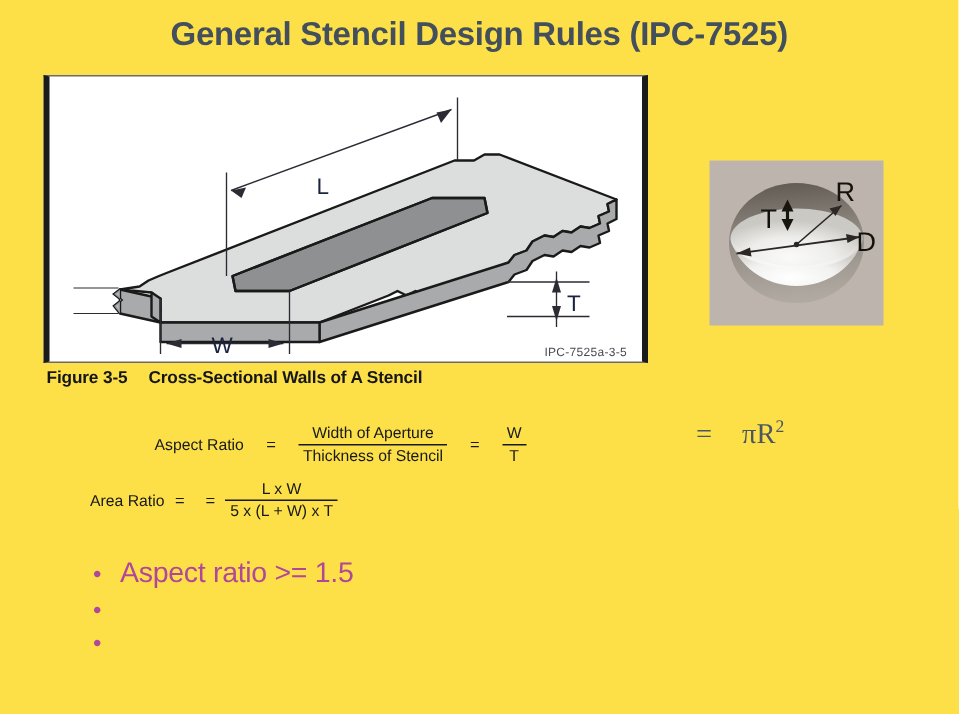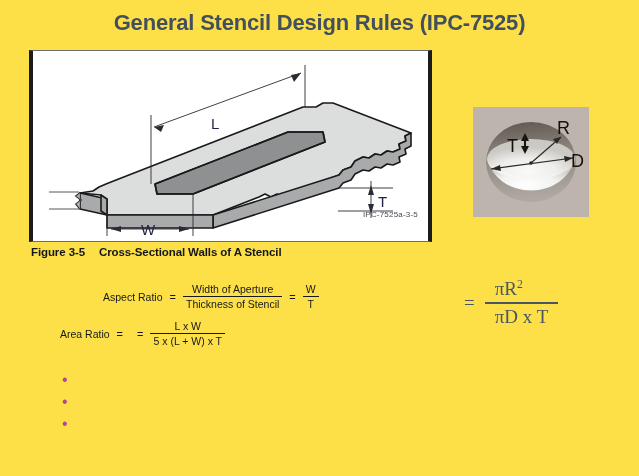--- a/index.html
+++ b/index.html
@@ -35,21 +35,21 @@
     background: #ffffff;
     border-top: 1px solid #6b6b6b;
     border-bottom: 1px solid #6b6b6b;
     border-left: 4px solid #1b1b1b;
     border-right: 4px solid #1b1b1b;
   }
   #figure-svg { display: block; width: 100%; height: 100%; }
 
   #figure-code {
     position: absolute;
-    right: 10px; bottom: 22px;
+    right: 10px; bottom: 2px;
     font-size: 8px;
     color: #4a4a52;
     letter-spacing: 0.2px;
   }
 
   
   #figure-caption {
     position: absolute;
     left: 31px; top: 246px;
     font-size: 11.5px;
@@ -61,21 +61,21 @@
 
   
   .formula-row {
     position: absolute;
     display: flex;
     align-items: center;
     color: #16181c;
     font-size: 10.5px;
     font-family: "Liberation Sans", sans-serif;
   }
-  #formula-aspect { left: 103px; top: 283px; }
+  #formula-aspect { left: 103px; top: 283px; gap: 8px; }
   #formula-area   { left: 60px;  top: 320px; justify-content: space-between; }
 
   .f-label { white-space: nowrap; }
   .f-eq { margin: 0 7px; font-size: 11px; }
   .frac {
     display: inline-flex;
     flex-direction: column;
     align-items: center;
     line-height: 1.18;
   }
@@ -116,23 +116,23 @@
     justify-content: flex-start;
     margin-top: 6px;
     padding-left: 8px;
     font-family: "Liberation Serif", serif;
     font-size: 19px;
     color: #4a5664;
   }
   #arc-formula .eq { margin-right: 10px; }
   #arc-formula .frac2 {
     display: inline-flex;
-    flex-direction: column;
-    align-items: flex-start;
+    align-items: flex-end;
     line-height: 1.15;
+    gap: 28px;
   }
   #arc-formula .frac2 .bar2 {
     width: 100%; height: 2px; background: #4a5664;
     margin: 2px 0;
   }
   #arc-formula .num2 { padding: 0 10px; }
   #arc-formula .den2 { padding: 0 10px; }
   sup.exp { font-size: 0.62em; vertical-align: super; }
 
   
@@ -311,28 +311,28 @@
       <text x="34" y="45" font-family="Liberation Sans, sans-serif" font-size="18" fill="#14110d">T</text>
     </svg>
   </div>
 
   <div id="area-ratio-circular">
     <div id="arc-formula">
       <span class="eq">=</span>
       <span class="frac2">
         <span class="num2"><span>πR</span><sup class="exp">2</sup></span>
         <span class="bar2"></span>
-        <span class="den2">πD x T</span>
       </span>
     </div>
   </div>
 
   <div id="bullet-list">
     <div class="bullet-item">
       <span class="bullet-dot">•</span>
+      <span class="bullet-text">Aspect ratio &gt;= 1.5</span>
     </div>
     <div class="bullet-item">
       <span class="bullet-dot">•</span>
     </div>
     <div class="bullet-item">
       <span class="bullet-dot">•</span>
     </div>
   </div>
 
 </div>

